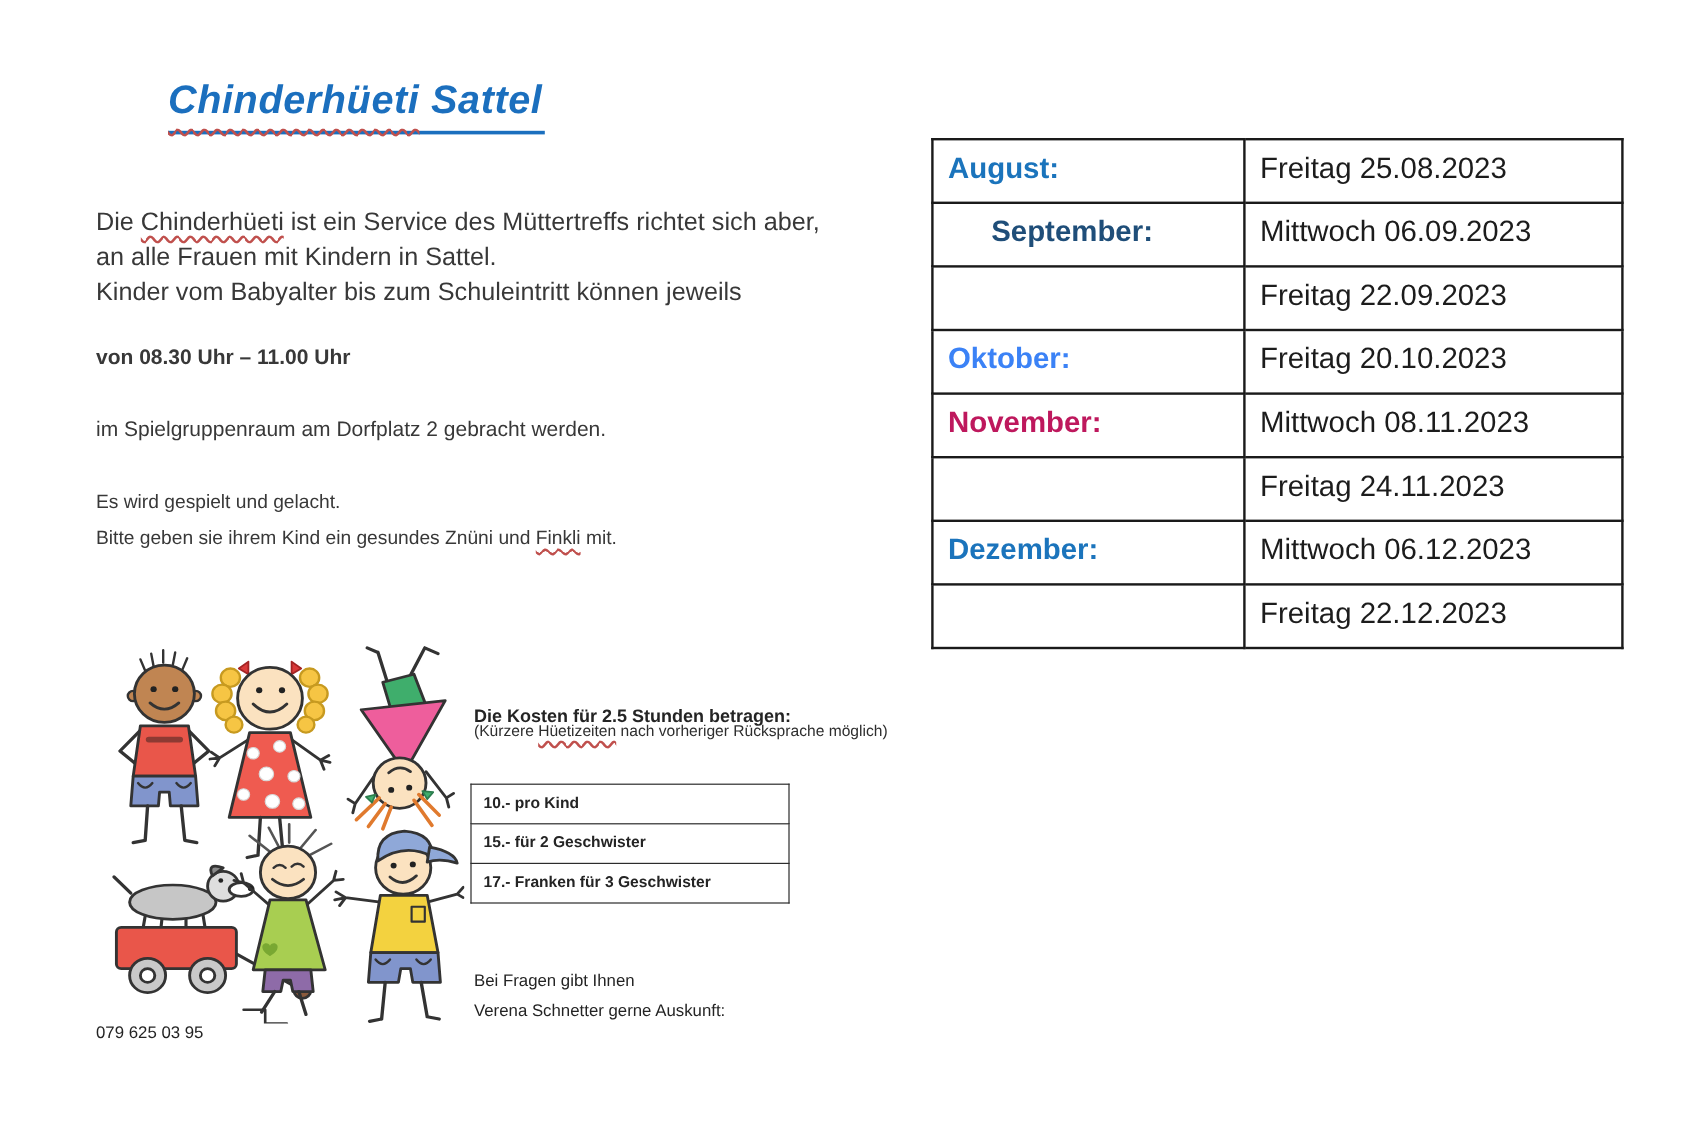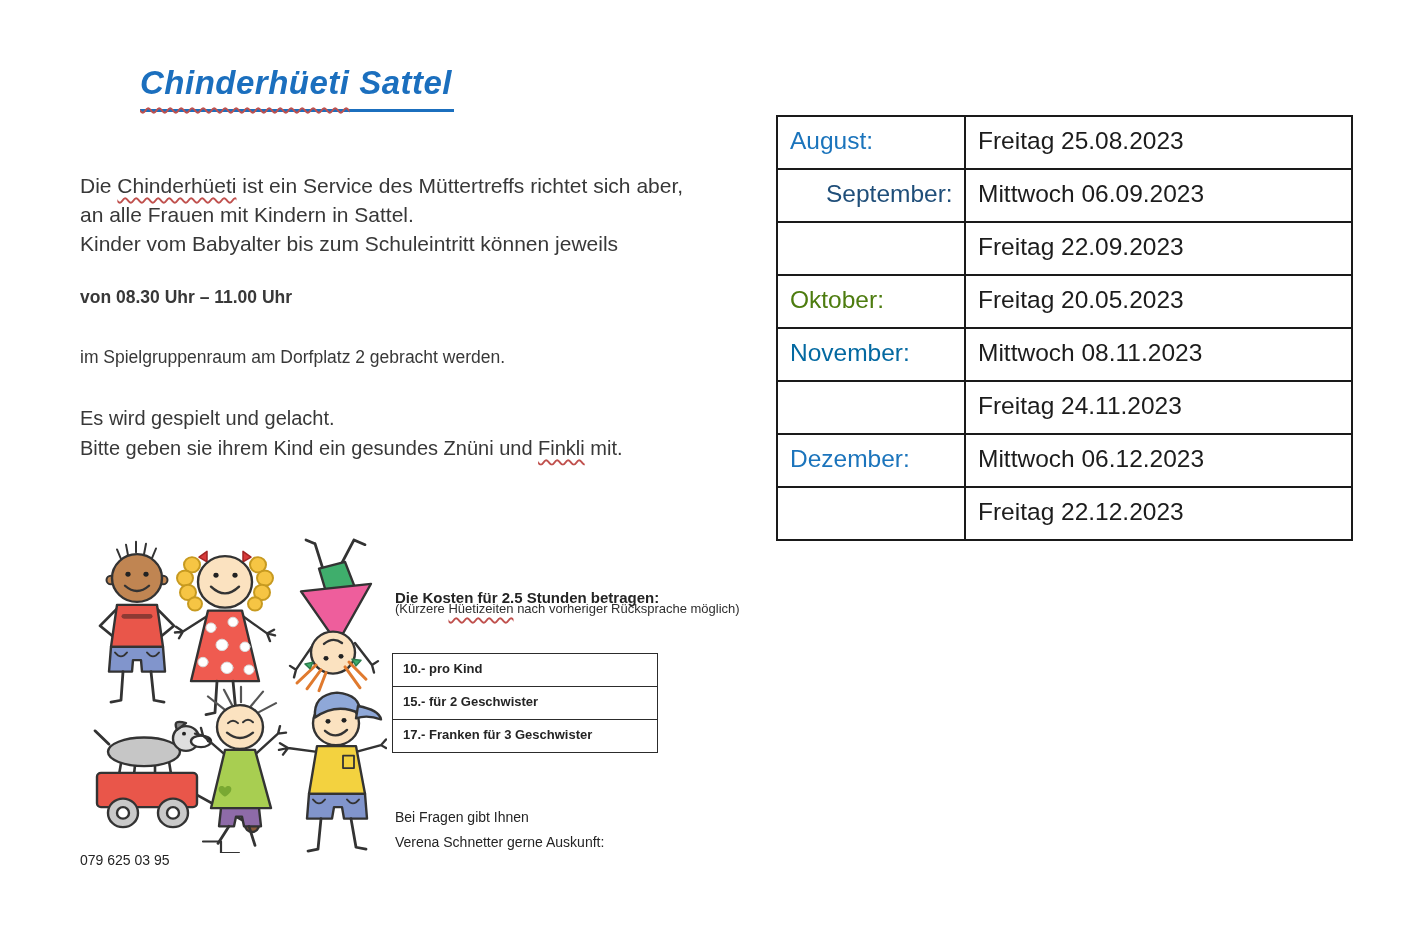--- a/index.html
+++ b/index.html
@@ -22,29 +22,29 @@
     text-decoration-line:underline; text-decoration-style:wavy;
     text-decoration-color:var(--spell-red,#c0504d);
     text-decoration-thickness:1.5px; text-underline-offset:4px;margin-top:16px;
   }
   .title .spell { text-underline-offset:13px; text-decoration-thickness:2px; }
 
   
   .intro    { left:80px; top:171px; font-size:21px; line-height:29px; }
   .hours    { left:80px; top:287px; font-size:17.5px; font-weight:bold; }
   .location { left:80px; top:347px; font-size:17.5px; }
-  .play     { left:80px; top:404px; font-size:20px; line-height:29.5px; }
+  .play     { left:80px; top:404px; font-size:16px; line-height:29.5px; }
 
   
   .schedule { left:776px; top:115px; border-collapse:collapse; table-layout:fixed; width:577px; }
   .schedule td {
     border:2px solid var(--table-border,#1a1a1a);
     height:53px; vertical-align:middle; padding:0 4px 4px 12px; overflow:hidden;
   }
-  .schedule .month-cell { width:188px; font-size:24.5px; font-weight:normal; color:var(--month-bright,#1b74bc); }
+  .schedule .month-cell { width:260px; font-size:24.5px; font-weight:bold; color:var(--month-bright,#1b74bc); }
   .schedule .date-cell  { font-size:24.5px; color:#1c1c1c; }
 
   
   .costs-heading { left:395px; top:589px; font-size:15px; font-weight:bold; color:#242424; }
   .costs-note    { left:395px; top:601px; font-size:13px; color:#2e2e2e; }
   .cost-table    { left:392px; top:653px; border-collapse:collapse; width:266px; }
   .cost-table td {
     border:1.5px solid #2c2c2c; height:33px; font-size:13px;
     padding:0 4px 3px 10px; color:#242424; vertical-align:middle;font-weight:bold;
   }
@@ -86,25 +86,25 @@
       </tr>
       <tr>
         <td class="month-cell" style="color: rgb(31, 78, 121); padding-left: 48px;">September:</td>
         <td class="date-cell">Mittwoch 06.09.2023</td>
       </tr>
       <tr>
         <td class="month-cell"></td>
         <td class="date-cell">Freitag 22.09.2023</td>
       </tr>
       <tr>
-        <td class="month-cell" style="color: #4d7c0f; margin-left: 32px;">Oktober:</td>
-        <td class="date-cell">Freitag 20.05.2023</td>
-      </tr>
-      <tr>
-        <td class="month-cell" style="color: #0369a1;">November:</td>
+        <td class="month-cell" style="color: #3b82f6; margin-left: 32px;">Oktober:</td>
+        <td class="date-cell">Freitag 20.10.2023</td>
+      </tr>
+      <tr>
+        <td class="month-cell" style="color: #be185d;">November:</td>
         <td class="date-cell">Mittwoch 08.11.2023</td>
       </tr>
       <tr>
         <td class="month-cell"></td>
         <td class="date-cell">Freitag 24.11.2023</td>
       </tr>
       <tr>
         <td class="month-cell" style="color: rgb(27, 116, 188);">Dezember:</td>
         <td class="date-cell">Mittwoch 06.12.2023</td>
       </tr>

